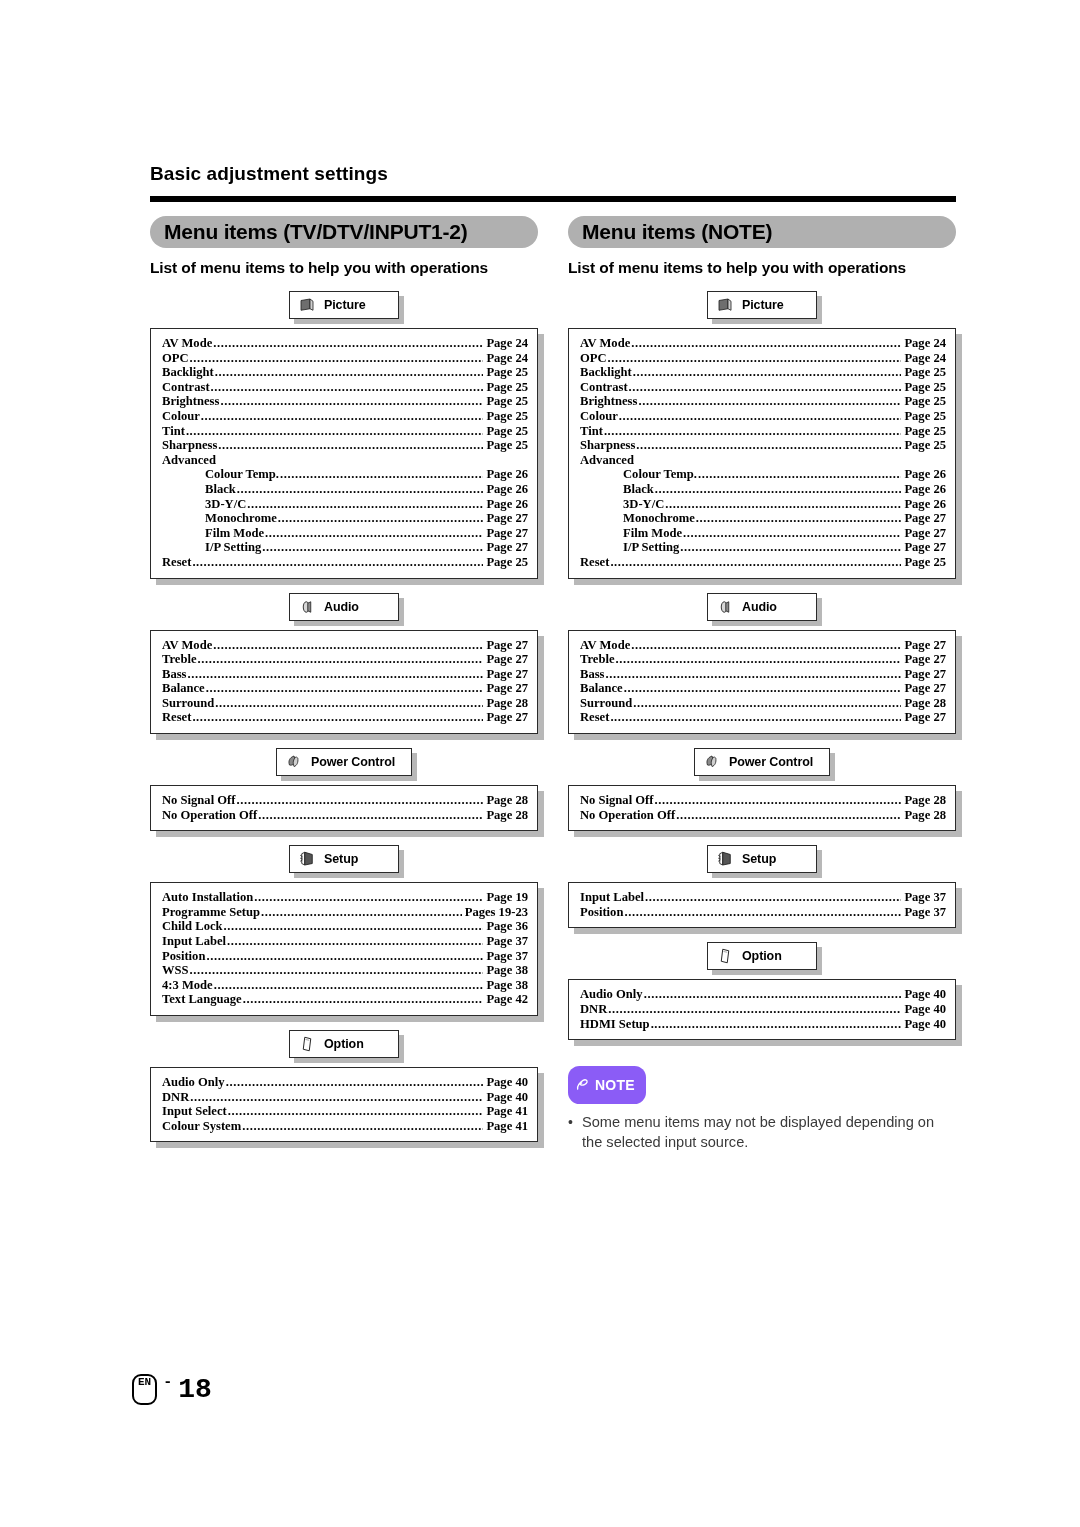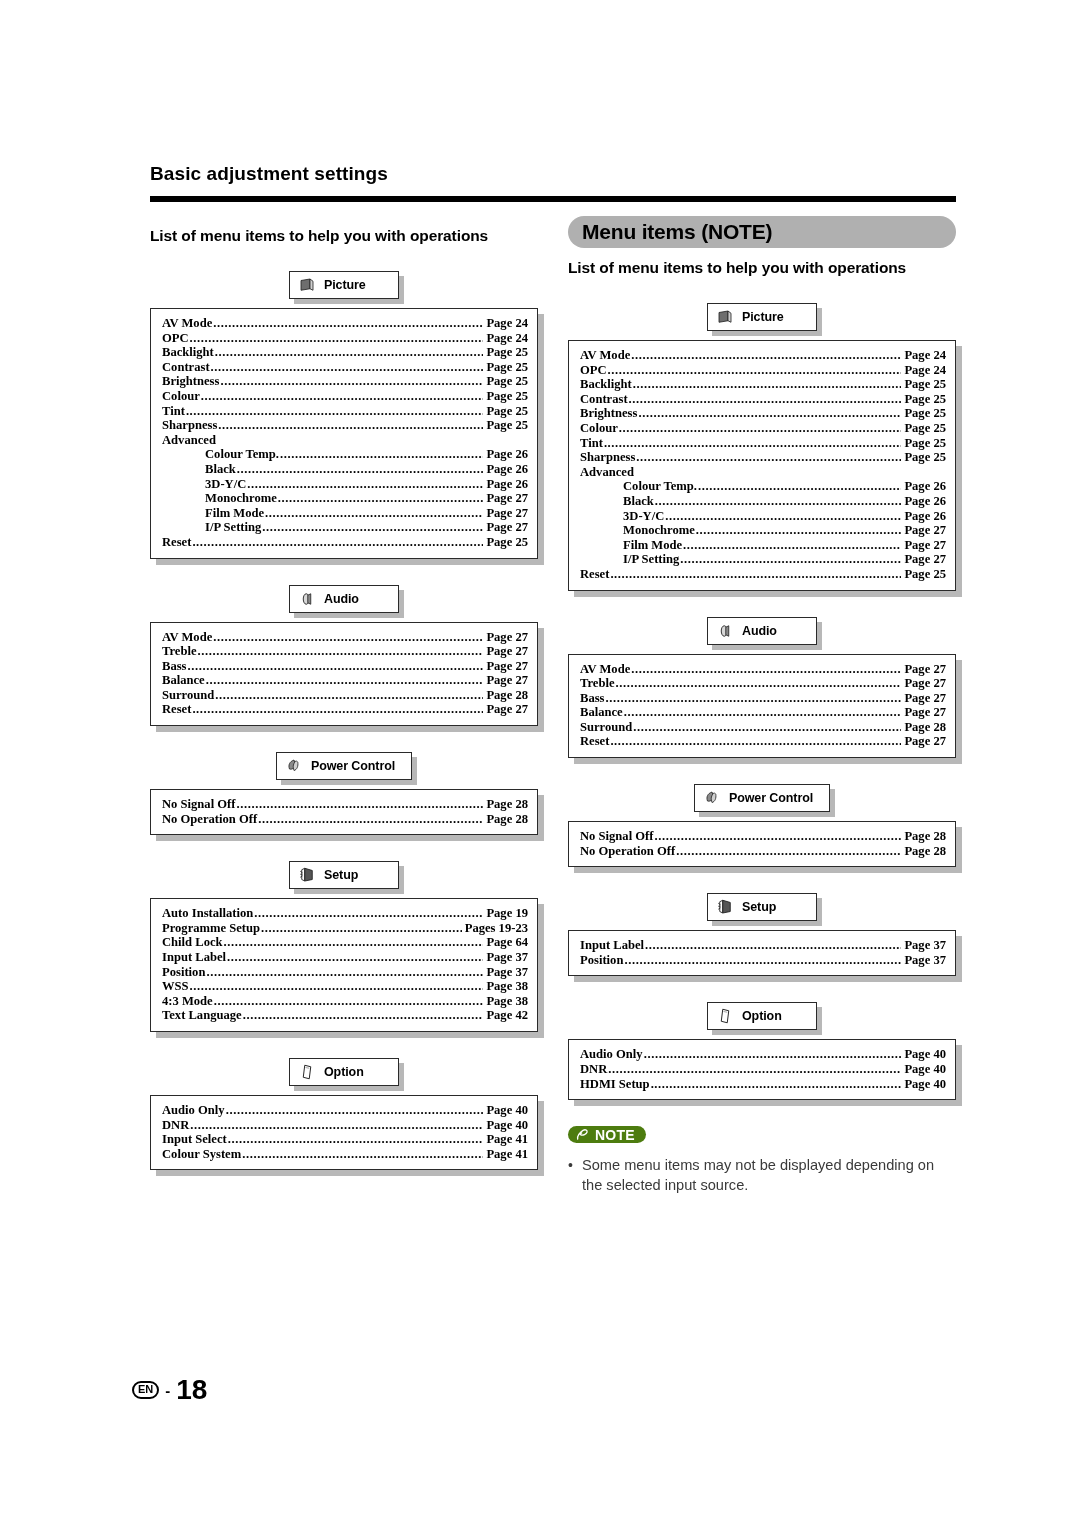--- a/index.html
+++ b/index.html
@@ -69,21 +69,21 @@
 
   .subtitle {
     margin-top: 11px;
     font-size: 15.5px;
     font-weight: bold;
     letter-spacing: -0.1px;
     white-space: nowrap;
   }
 
   
-  .group { margin-top: 26px; text-align: right; }
+  .group { margin-top: 14px; text-align: right; }
 
   .group-header-row {
     display: flex;
     justify-content: center;
   }
   .group-header {
     position: relative;
     min-width: 110px;
     height: 28px;
     background: #ffffff;
@@ -137,23 +137,23 @@
   }
   .entry .epage { flex: 0 0 auto; padding-left: 2px; }
   .entry.indent { padding-left: 43px; }
   .entry.noleader .leader { visibility: hidden; }
 
   
   .note-block { margin-top: 26px; }
   .note-badge {
     display: inline-flex;
     align-items: center;
-    height: 17px;
+    height: 38px;
     border-radius: 11.5px;
-    background: #4d7c0f;
+    background: #8b5cf6;
     padding: 0 11px 0 7px;
   }
   .note-badge .nicon {
     width: 16px; height: 16px;
     margin-right: 4px;
     display: block;
   }
   .note-badge .nlabel {
     color: #ffffff;
     font-size: 14px;
@@ -177,21 +177,21 @@
     line-height: 20px;
   }
   .note-text { flex: 1 1 auto; }
 
   
   .footer {
     position: absolute;
     left: 120px;
     top: 1374px;
     display: flex;
-    align-items: center;
+    font-family: Liberation Mono, monospace;
   }
   .footer .lang {
     border: 2px solid #000;
     border-radius: 9px;
     font-size: 11px;
     font-weight: bold;
     padding: 0px 4px 1px 4px;
     line-height: 13px;
   }
   .footer .dash {
@@ -206,20 +206,23 @@
 </style>
 </head>
 <body>
 
 <div class="page">
 
   <div class="running-head">Basic adjustment settings</div>
   <div class="head-rule"></div>
 
   <div class="col col-left" id="col-0">
+      <div class="title-pill">
+        <span>Menu items (TV/DTV/INPUT1-2)</span>
+      </div>
       <div class="subtitle">List of menu items to help you with operations</div>
       <div class="group">
         <div class="group-header-row">
           <div class="group-header">
             <svg viewBox="0 0 24 24" class="gicon">
               <path d="M4 6 L16 4 L16 17 L4 19 Z" fill="#6e6e6e" stroke="#222" stroke-width="1.1"></path>
               <path d="M16 4 L20 7 L20 19 L16 17 Z" fill="#cfcfcf" stroke="#222" stroke-width="1.1"></path>
             </svg>
             <span class="glabel">Picture</span>
           </div>
@@ -391,21 +394,21 @@
             <span class="epage">Page 19</span>
           </div>
           <div class="entry">
             <span class="ename">Programme Setup</span>
             <span class="leader">........................................................................................................................................................................................................</span>
             <span class="epage">Pages 19-23</span>
           </div>
           <div class="entry">
             <span class="ename">Child Lock</span>
             <span class="leader">........................................................................................................................................................................................................</span>
-            <span class="epage">Page 64</span>
+            <span class="epage">Page 36</span>
           </div>
           <div class="entry">
             <span class="ename">Input Label</span>
             <span class="leader">........................................................................................................................................................................................................</span>
             <span class="epage">Page 37</span>
           </div>
           <div class="entry">
             <span class="ename">Position</span>
             <span class="leader">........................................................................................................................................................................................................</span>
             <span class="epage">Page 37</span>

